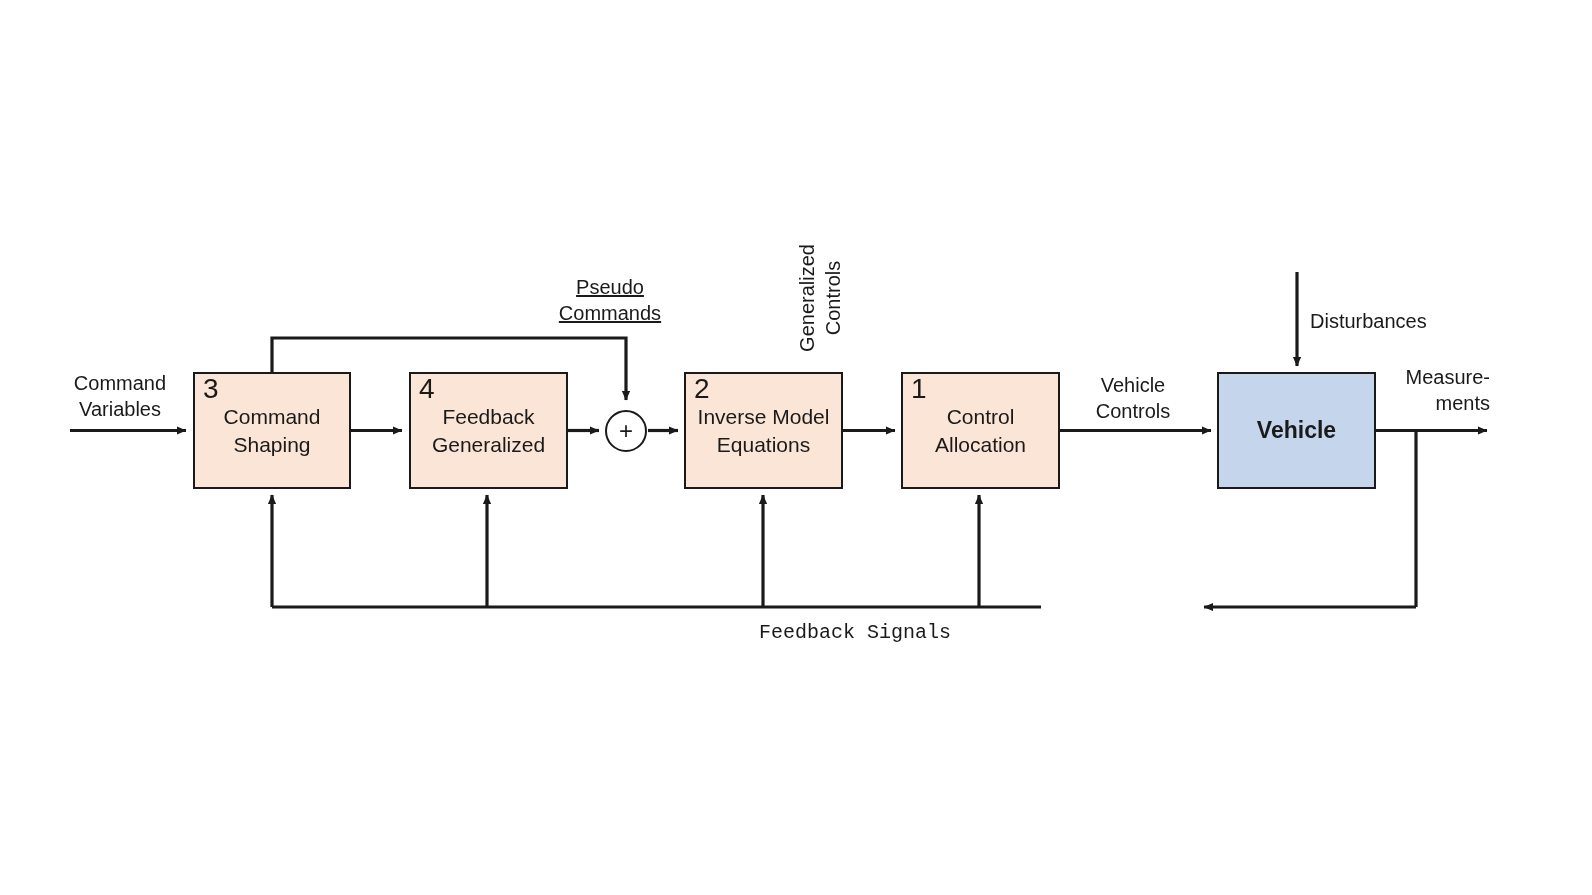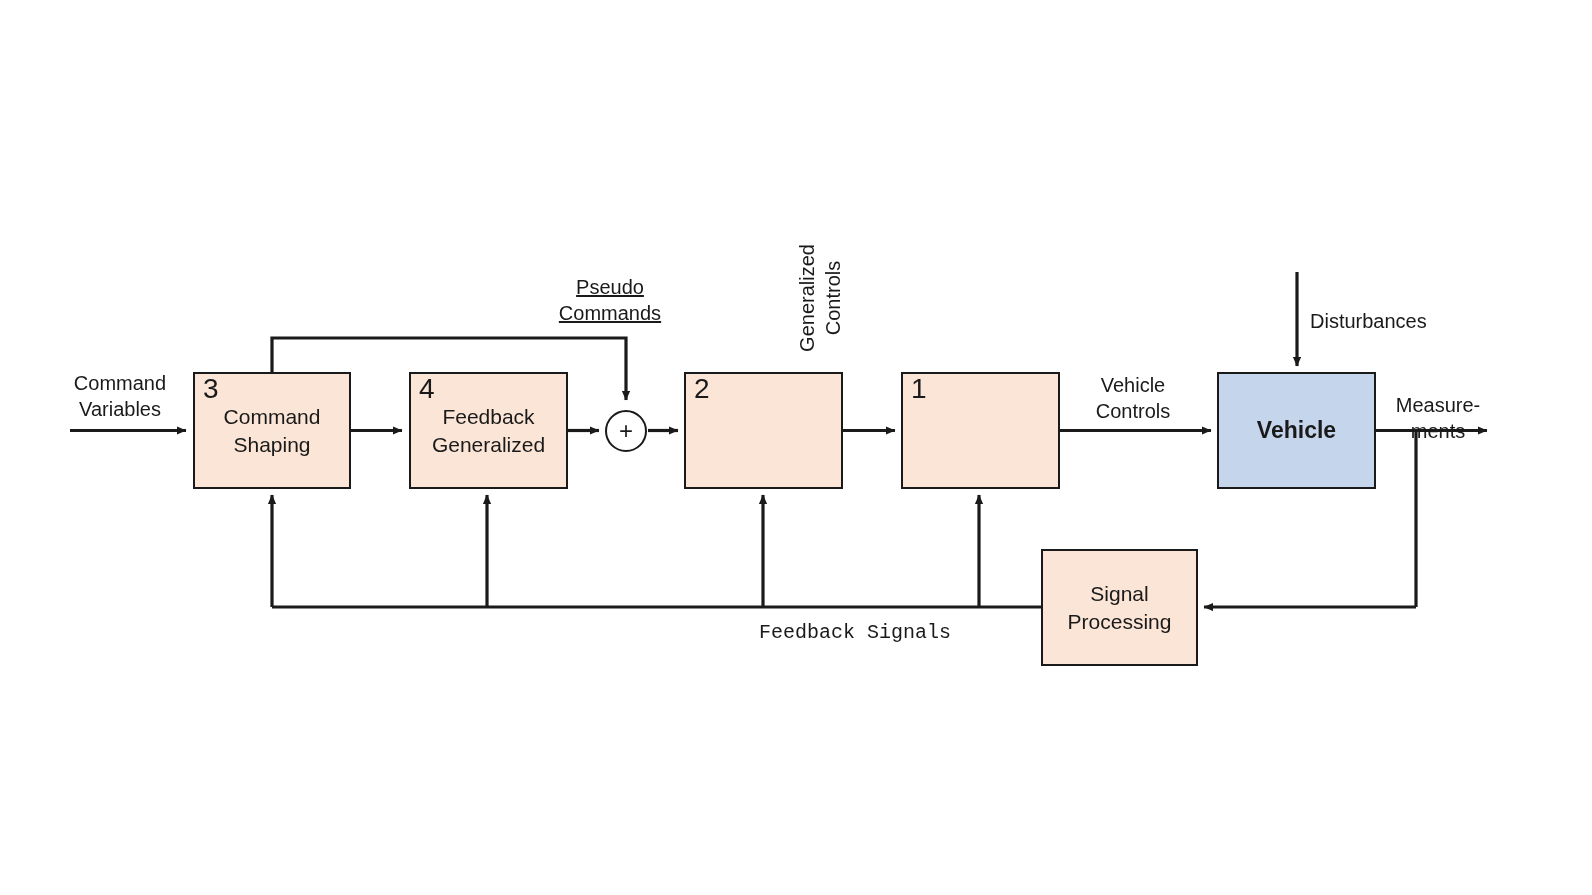--- a/index.html
+++ b/index.html
@@ -83,21 +83,21 @@
 
   
   .wire-label {
     position: absolute;
     font-size: 20px;
     line-height: 1.3;
     color: #1a1a1a;
     white-space: pre-line;
   }
   .wire-label.center { text-align: center; }
-  .wire-label.right  { text-align: center; margin-top: 28px; }
+  .wire-label.right  { text-align: right; }
   .wire-label.left   { text-align: left; }
   .wire-label.rot90 {
     transform: rotate(-90deg);
     transform-origin: left bottom;
     white-space: pre-line;
     text-align: center;
   }
 </style>
 </head>
 <body>
@@ -154,34 +154,34 @@
     <span class="block-label">Feedback
 Generalized</span>
   </div>
 
   <div class="sum-junction" style="left:605px; top:410px;">
     <span class="sum-sign">+</span>
   </div>
 
   <div class="block" style="left:684px; top:372px; width:159px; height:117px;">
     <span class="block-number">2</span>
+    <span class="block-label">Inverse Model
+Equations</span>
   </div>
 
   <div class="block" style="left:901px; top:372px; width:159px; height:117px;">
     <span class="block-number">1</span>
+    <span class="block-label">Control
+Allocation</span>
   </div>
 
   <div class="block vehicle-block" style="left:1217px; top:372px; width:159px; height:117px;">
     <span class="block-label">Vehicle</span>
   </div>
 
-  <div class="block" style="left:1041px; top:549px; width:157px; height:117px;">
-    <span class="block-label">Signal
-Processing</span>
-  </div>
 
   <div class="wire-label center" style="left:46px; top:370px; width:148px;">Command
 Variables</div>
 
   <div class="wire-label center" style="left:536px; top:274px; width:148px;text-decoration:underline;">Pseudo
 Commands</div>
 
   <div class="wire-label rot90" style="left:846px; top:301px; width:110px; height:52px;">Generalized
 Controls</div>
 

